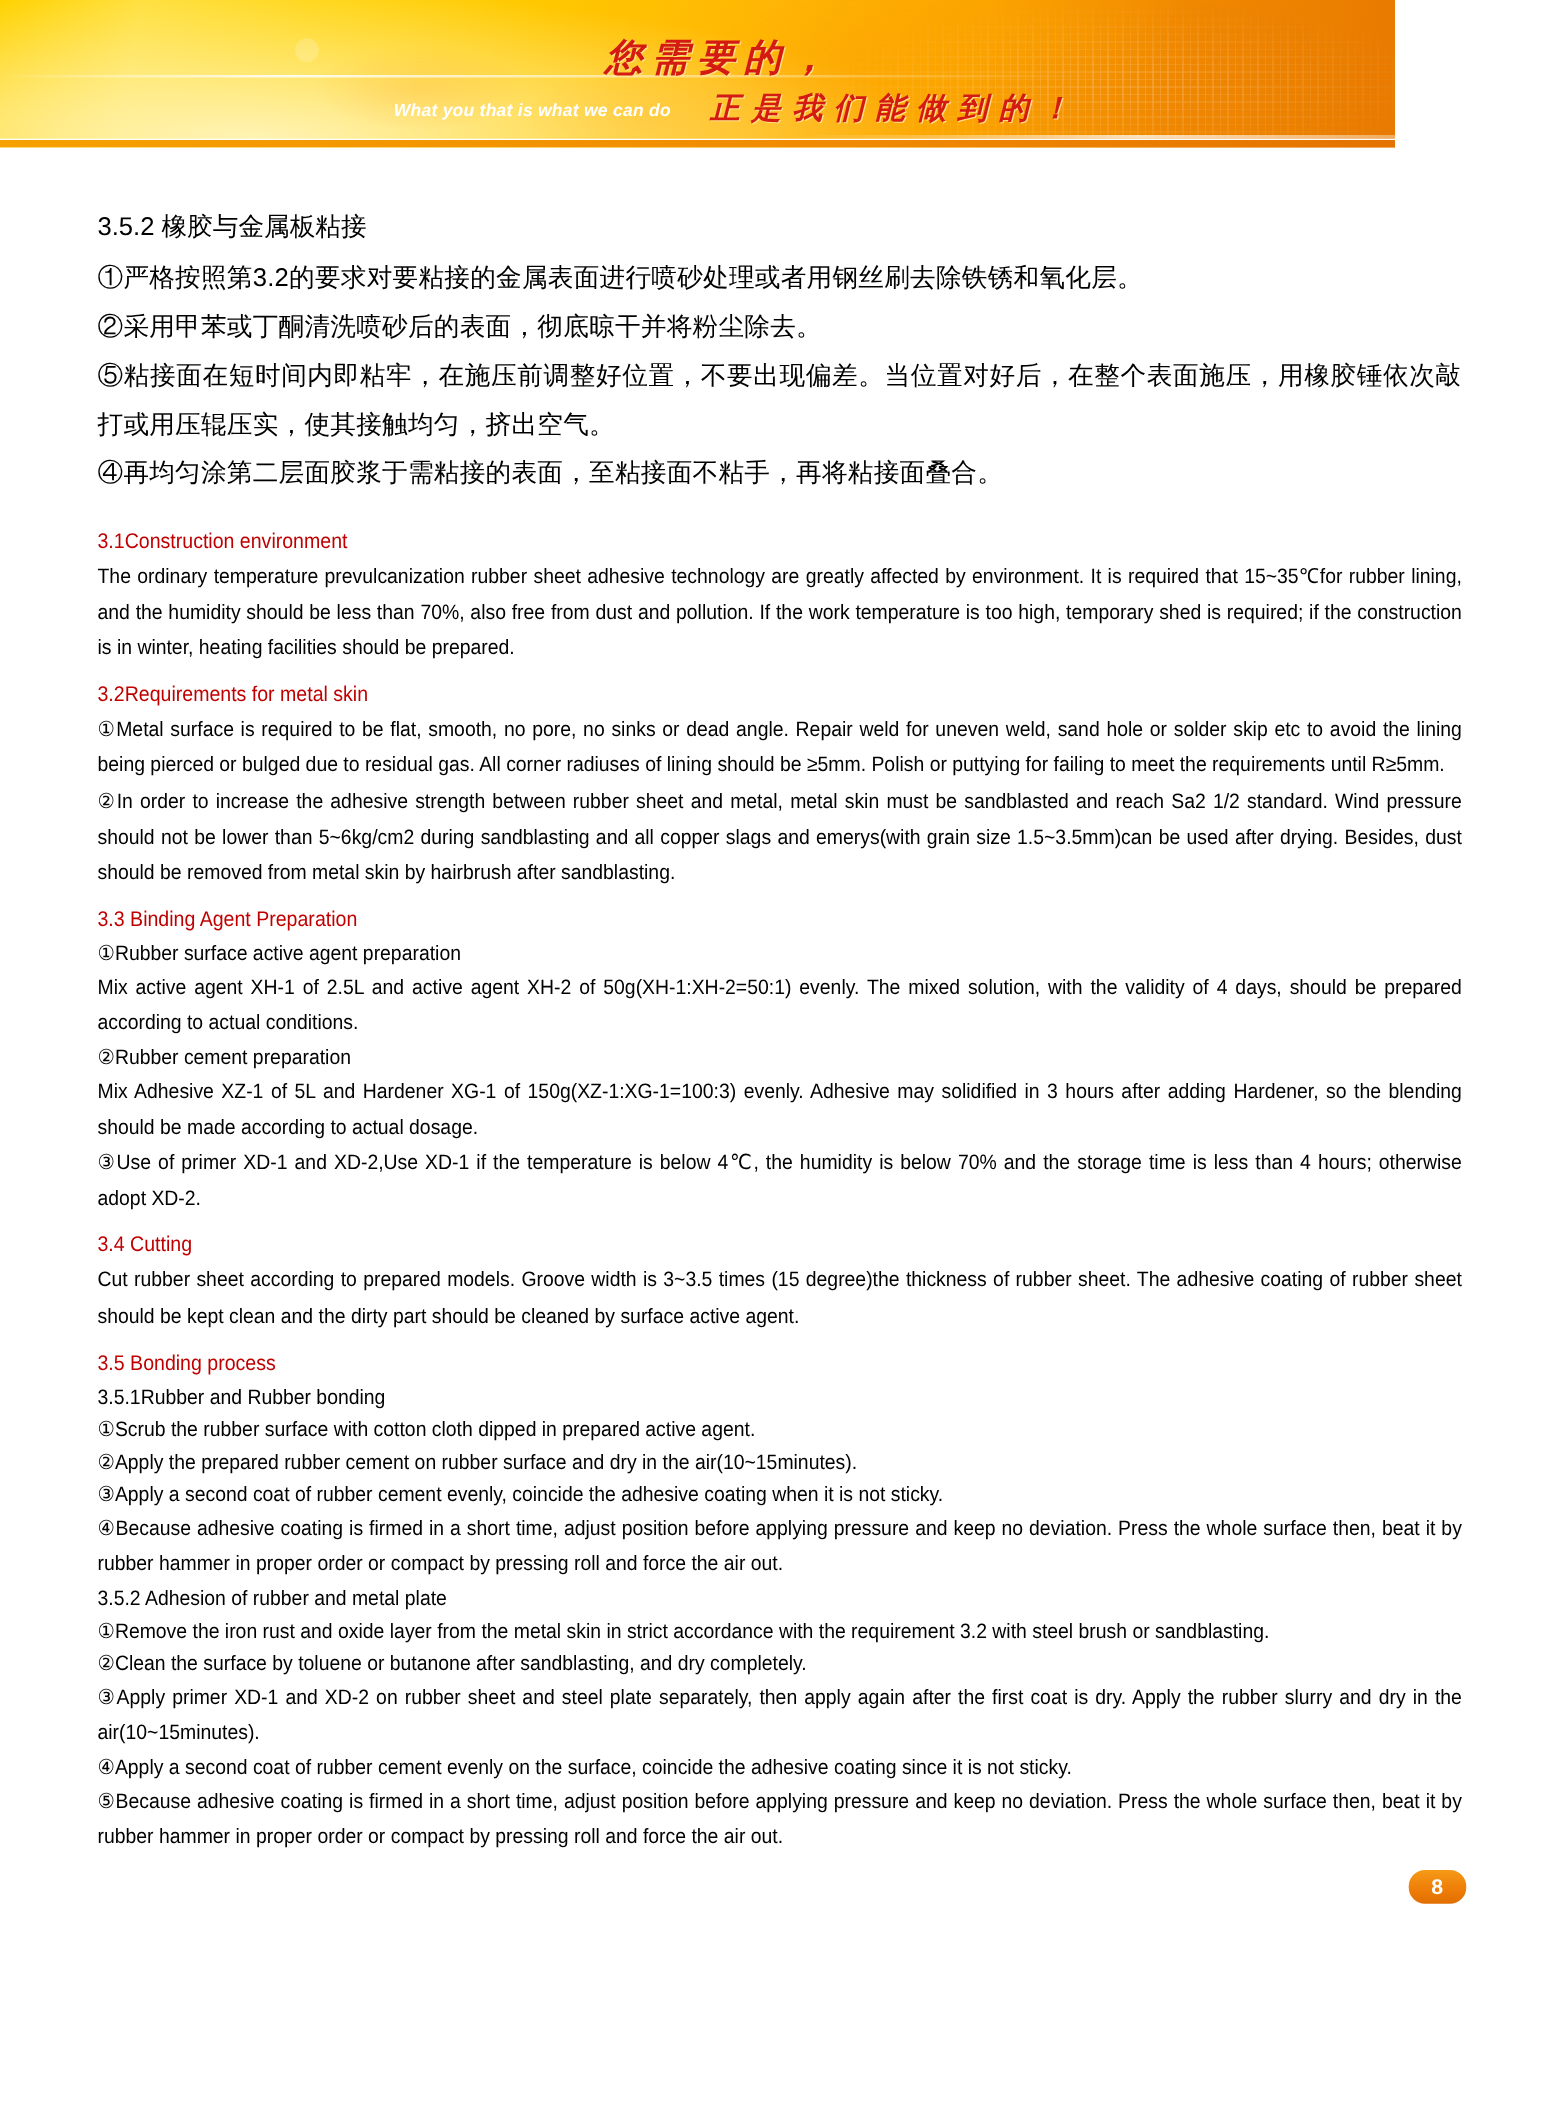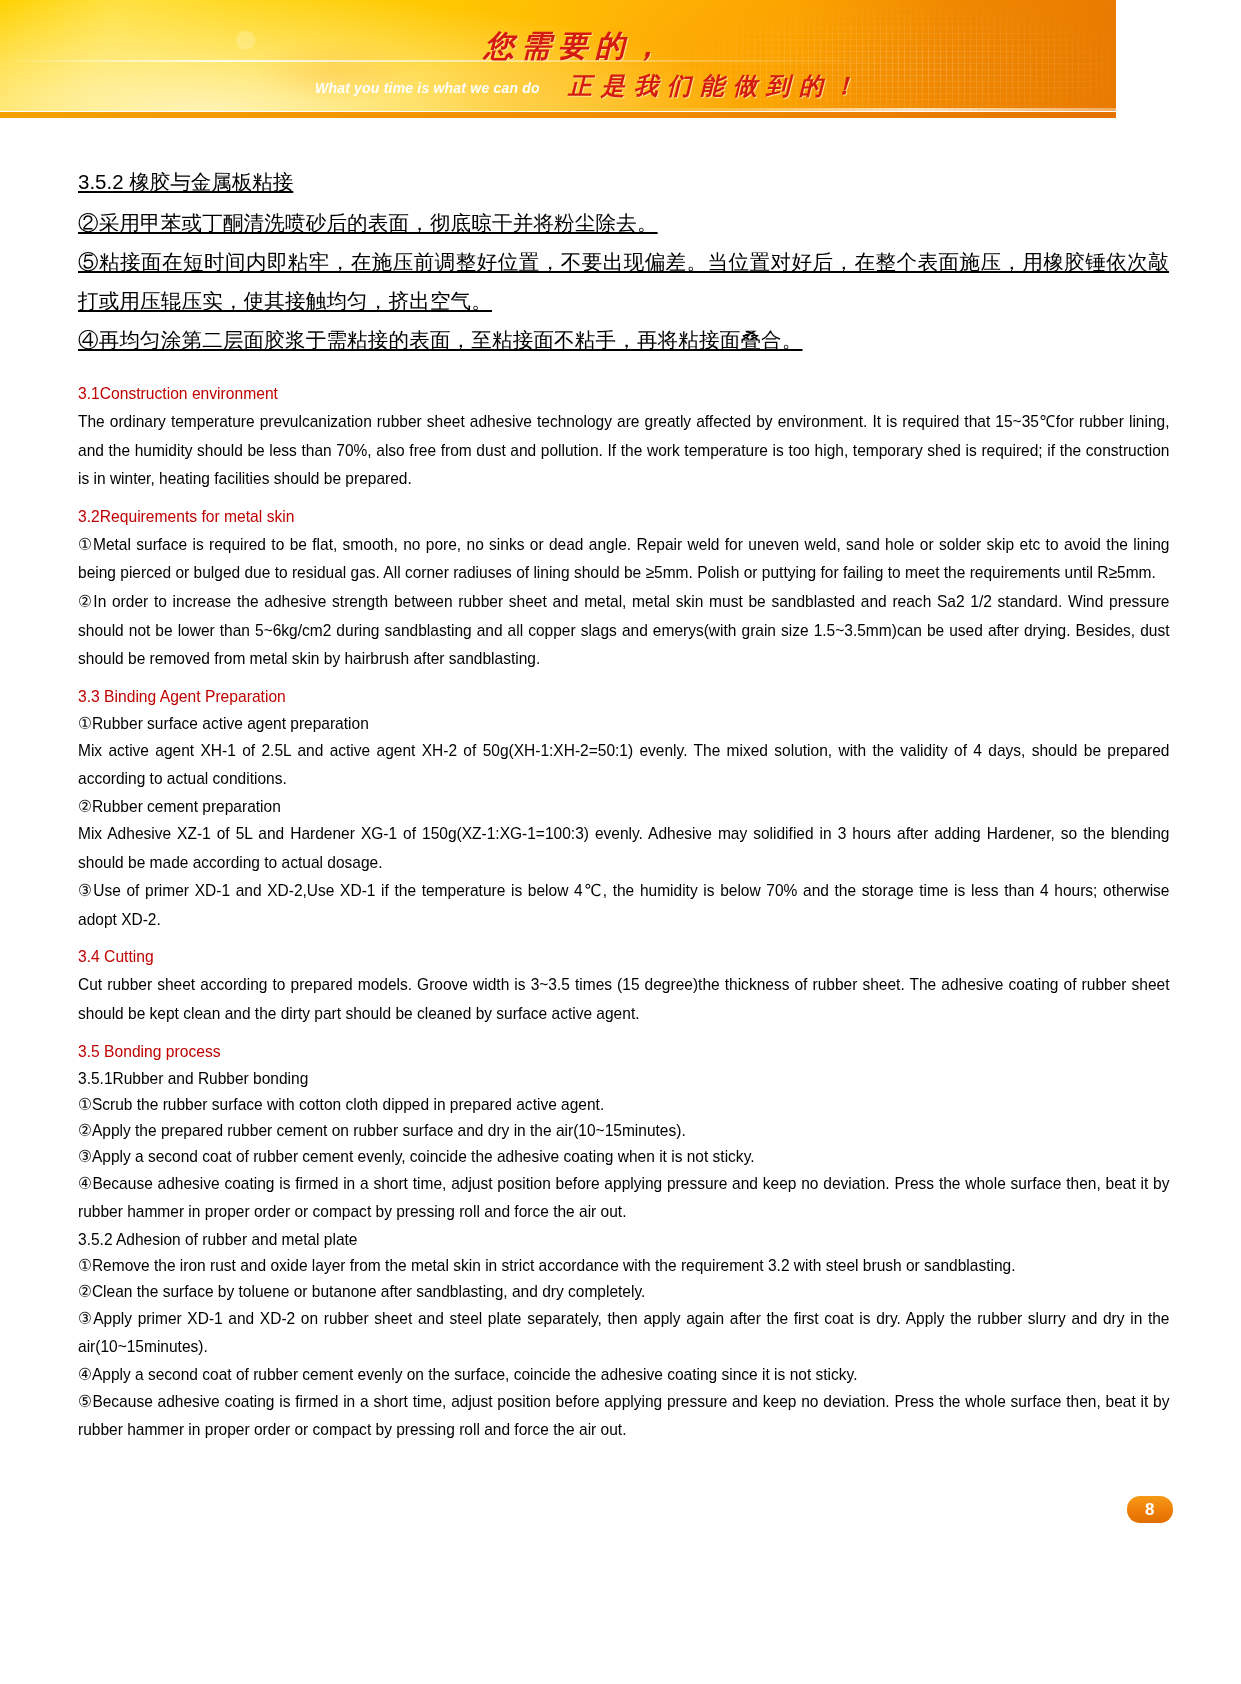--- a/index.html
+++ b/index.html
@@ -113,21 +113,21 @@
 
   
   .page {
     position: relative;
     padding: 44px 72px 0 78px;
     box-sizing: border-box;
     width: 1241px;
   }
 
   
-  .cn-block { margin-bottom: 22px; text-decoration: underline; }
+  .cn-block { margin-bottom: 22px; }
   .cn-line {
     font-size: 20.5px;
     line-height: 39px;
     color: #000;
     letter-spacing: .2px;
     text-align: justify;
   }
   .cn-heading {
     font-size: 20.5px;
     line-height: 39px;
@@ -179,29 +179,30 @@
 </style>
 </head>
 <body>
 
 <div class="banner">
   <div class="banner-map"></div>
   <div class="banner-grid"></div>
   <div class="banner-streak"></div>
   <div class="banner-streak2"></div>
   <div class="cn-slogan-1">您需要的，</div>
-  <div class="en-slogan">What you time is what we can do</div>
+  <div class="en-slogan">What you that is what we can do</div>
   <div class="cn-slogan-2">正是我们能做到的！</div>
   <div class="banner-rule"></div>
 </div>
 
 <div class="page">
 
   <div class="cn-block">
     <div class="cn-heading">3.5.2 橡胶与金属板粘接</div>
+    <div class="cn-line">①严格按照第3.2的要求对要粘接的金属表面进行喷砂处理或者用钢丝刷去除铁锈和氧化层。</div>
     <div class="cn-line">②采用甲苯或丁酮清洗喷砂后的表面，彻底晾干并将粉尘除去。</div>
     <div class="cn-line">⑤粘接面在短时间内即粘牢，在施压前调整好位置，不要出现偏差。当位置对好后，在整个表面施压，用橡胶锤依次敲打或用压辊压实，使其接触均匀，挤出空气。</div>
     <div class="cn-line">④再均匀涂第二层面胶浆于需粘接的表面，至粘接面不粘手，再将粘接面叠合。</div>
   </div>
 
   <div>
     <div class="en-h">3.1Construction environment</div>
     <div class="en-p">The ordinary temperature prevulcanization rubber sheet adhesive technology are greatly affected by environment. It is required that 15~35℃for rubber lining, and the humidity should be less than 70%, also free from dust and pollution. If the work temperature is too high, temporary shed is required; if the construction is in winter, heating facilities should be prepared.</div>
   </div>
 

